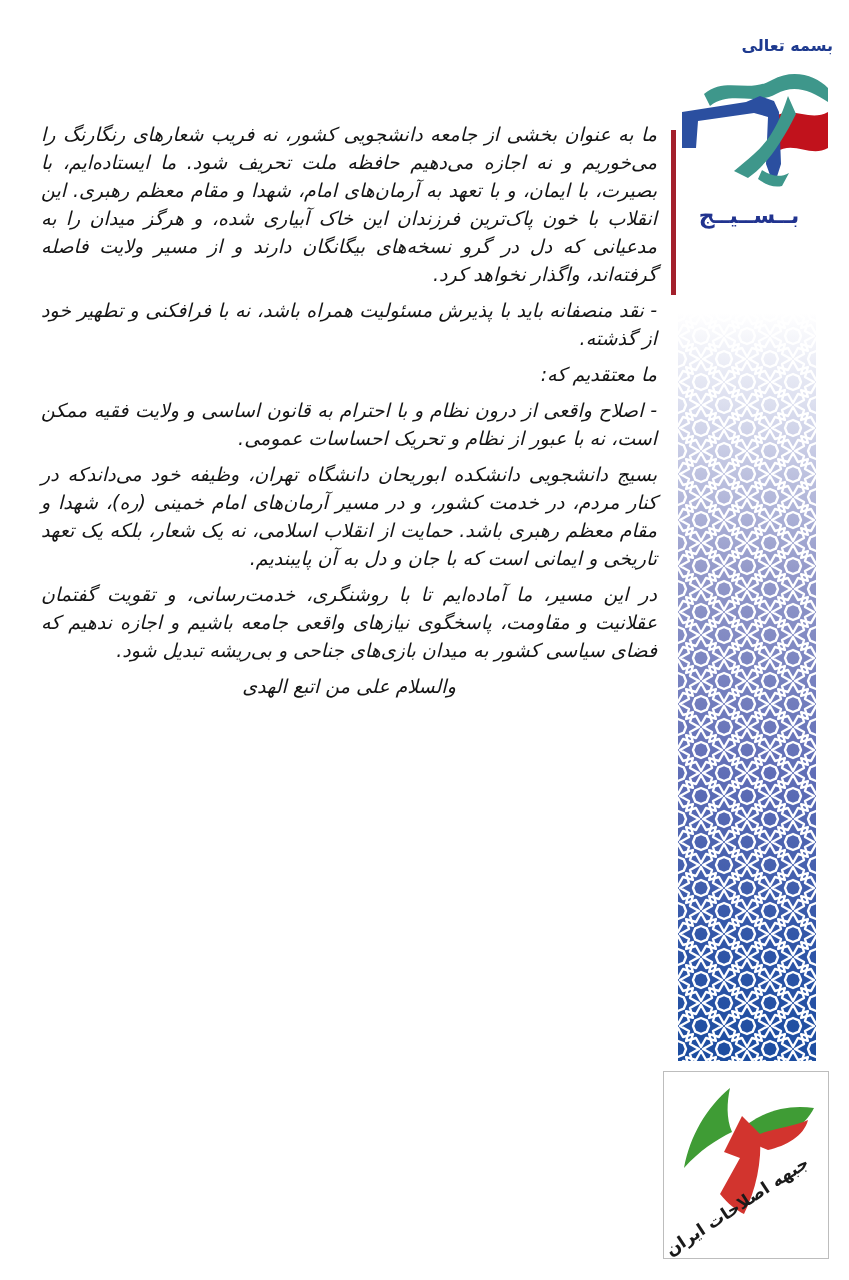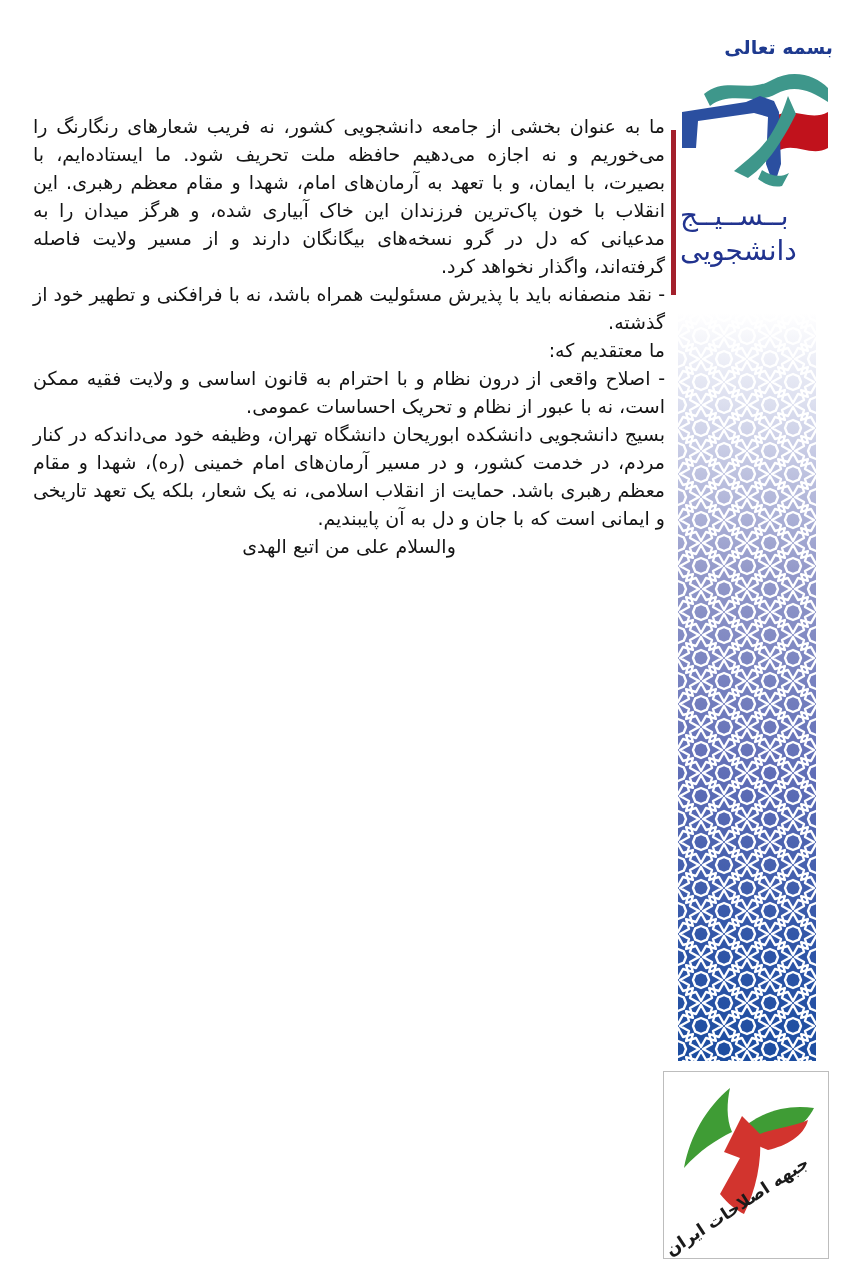--- a/index.html
+++ b/index.html
@@ -14,53 +14,53 @@
   
   .doc-text{
     position:absolute;
     left:33px;top:112px;width:632px;
     direction:rtl;
     text-align:justify;
     font-size:19px;
     line-height:28px;
     color:#141414;
   }
-  .doc-text p{margin:0;}
+  .doc-text p{margin:8px;font-style:italic;}
   .closing{
     margin-top:26px;
     text-align:center;
   }
   
   .bismillah{
     position:absolute;
     top:36px;right:16px;
     direction:rtl;
     color:#1e3a8f;
     font-weight:bold;
-    font-size:19px;
+    font-size:16px;
   }
   .basij-logo{
     position:absolute;
     left:676px;top:68px;
     width:154px;height:130px;
   }
   .red-line{
     position:absolute;
     left:671px;top:130px;
     width:5px;height:165px;
     background:#a3202c;
   }
   .org-text{
     position:absolute;
     left:680px;top:198px;width:138px;
     direction:rtl;
-    text-align:left;
+    text-align:center;
     color:#21338f;
-    font-weight:normal;
-    font-size:28px;
+    font-weight:bold;
+    font-size:22px;
     line-height:35px;
   }
   .pattern-strip{
     position:absolute;
     left:678px;top:313px;
     width:138px;height:748px;
   }
   
   .footer-logo{
     position:absolute;
@@ -88,20 +88,21 @@
 <body>
 
 <div id="page">
 
   <div class="doc-text">
     <p>ما به عنوان بخشی از جامعه دانشجویی کشور، نه فریب شعارهای رنگارنگ را می‌خوریم و نه اجازه می‌دهیم حافظه ملت تحریف شود. ما ایستاده‌ایم، با بصیرت، با ایمان، و با تعهد به آرمان‌های امام، شهدا و مقام معظم رهبری. این انقلاب با خون پاک‌ترین فرزندان این خاک آبیاری شده، و هرگز میدان را به مدعیانی که دل در گرو نسخه‌های بیگانگان دارند و از مسیر ولایت فاصله گرفته‌اند، واگذار نخواهد کرد.</p>
     <p>- نقد منصفانه باید با پذیرش مسئولیت همراه باشد، نه با فرافکنی و تطهیر خود از گذشته.</p>
     <p>ما معتقدیم که:</p>
     <p>- اصلاح واقعی از درون نظام و با احترام به قانون اساسی و ولایت فقیه ممکن است، نه با عبور از نظام و تحریک احساسات عمومی.</p>
     <p>بسیج دانشجویی دانشکده ابوریحان دانشگاه تهران، وظیفه خود می‌داندکه در کنار مردم، در خدمت کشور، و در مسیر آرمان‌های امام خمینی (ره)، شهدا و مقام معظم رهبری باشد. حمایت از انقلاب اسلامی، نه یک شعار، بلکه یک تعهد تاریخی و ایمانی است که با جان و دل به آن پایبندیم.</p>
+    <p>در این مسیر، ما آماده‌ایم تا با روشنگری، خدمت‌رسانی، و تقویت گفتمان عقلانیت و مقاومت، پاسخگوی نیازهای واقعی جامعه باشیم و اجازه ندهیم که فضای سیاسی کشور به میدان بازی‌های جناحی و بی‌ریشه تبدیل شود.</p>
     <p class="closing">والسلام علی من اتبع الهدی</p>
   </div>
 
   <div class="bismillah">بسمه تعالی</div>
 
   <svg class="basij-logo" viewBox="0 0 154 130" xmlns="http://www.w3.org/2000/svg">
 
     <path fill="#3e978b" d="M28,26 C50,8 72,26 96,12 C118,0 140,8 152,20 L152,34
              C134,22 118,16 100,26 C78,38 54,22 34,38 Z"></path>
 
@@ -114,21 +115,20 @@
     <path fill="#3e978b" d="M112,28 C104,52 96,70 78,86 C70,93 64,98 58,103
              L72,110 C92,96 107,72 120,46 Z"></path>
     <path fill="#3e978b" d="M86,102 C95,108 104,110 113,105 L106,118
              C97,120 89,116 82,111 Z"></path>
   </svg>
 
   <div class="red-line"></div>
 
   <div class="org-text">
     <div>بــســیــج</div>
-    <div>دانشجویی</div>
   </div>
 
   <svg class="pattern-strip" viewBox="0 0 138 748" preserveAspectRatio="none" xmlns="http://www.w3.org/2000/svg">
     <defs>
       <linearGradient id="stripGrad" x1="0" y1="0" x2="0" y2="1">
         <stop offset="0" stop-color="#ffffff"></stop>
         <stop offset="0.12" stop-color="#dcdfef"></stop>
         <stop offset="0.35" stop-color="#9298c9"></stop>
         <stop offset="0.62" stop-color="#5f6db6"></stop>
         <stop offset="0.85" stop-color="#2f55a7"></stop>

